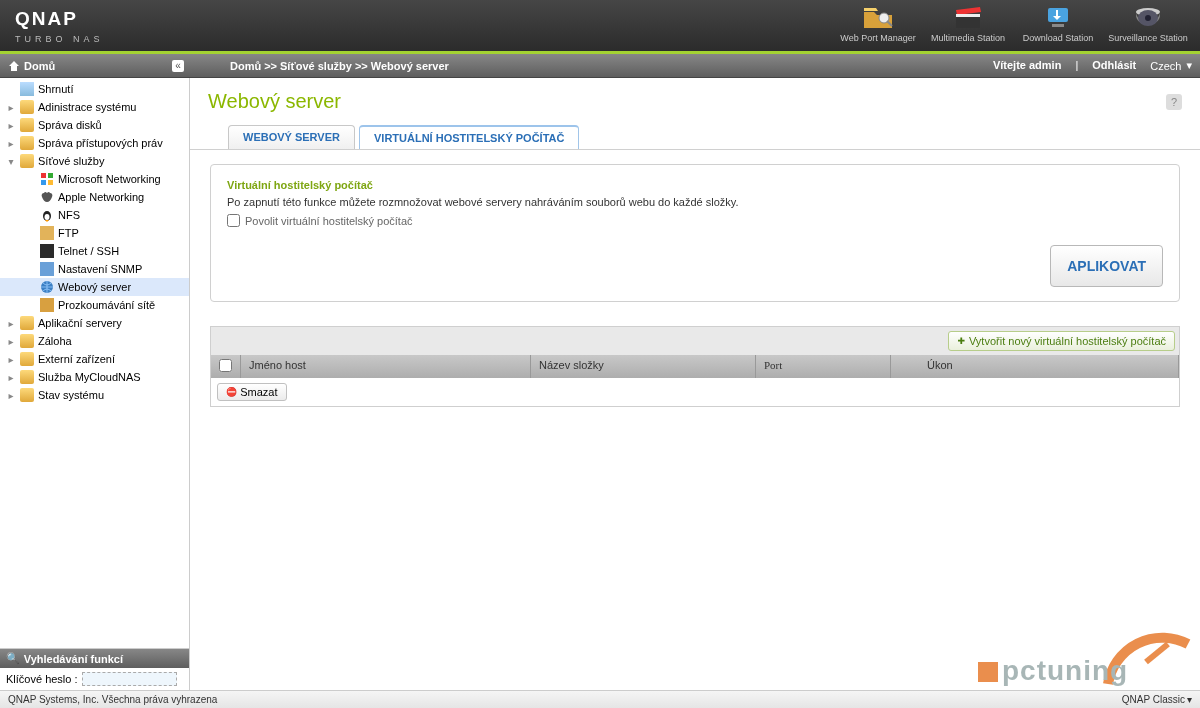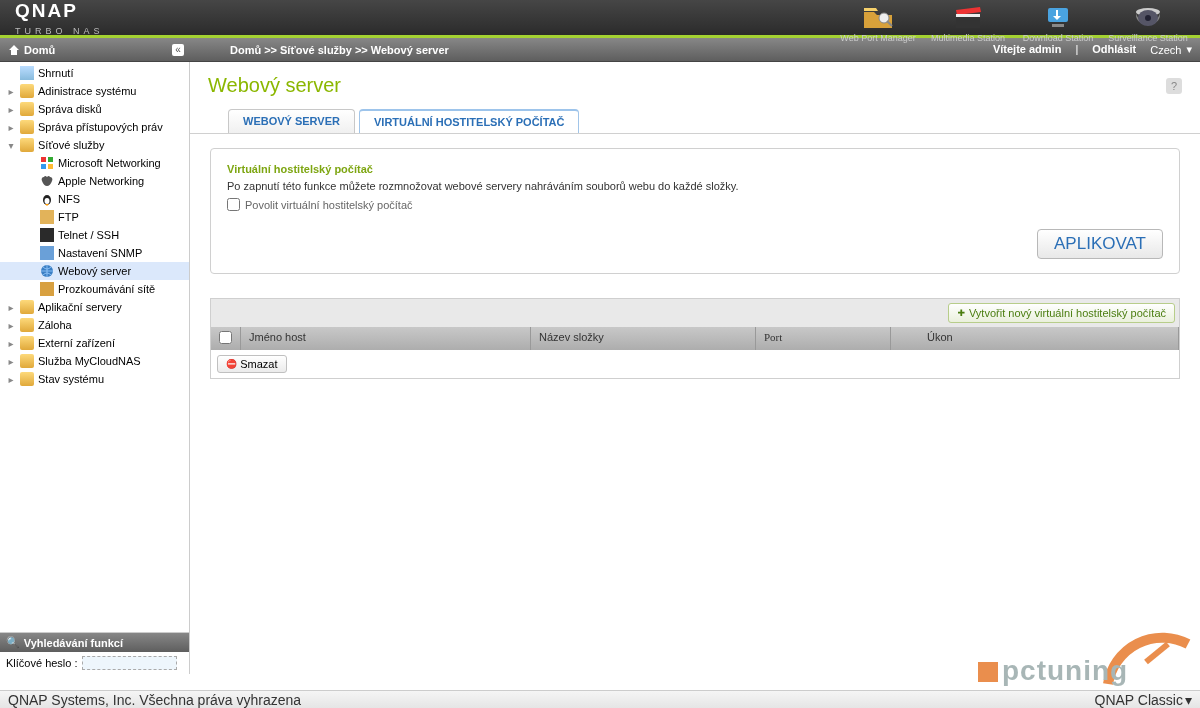--- a/index.html
+++ b/index.html
@@ -1,19 +1,19 @@
 <!DOCTYPE html>
 <html><head>
 <meta charset="utf-8">
 <style>
 * { box-sizing: border-box; margin: 0; padding: 0; font-family: Arial, sans-serif; }
 body { width: 1200px; height: 708px; background: #fff; overflow: hidden; position: relative; }
 
 
-.topbar { height: 38px; background: linear-gradient(#464646, #2b2b2b); border-bottom: 3px solid #a4d232; display: flex; align-items: center; padding-left: 15px; position: relative; }
+.topbar { height: 54px; background: linear-gradient(#464646, #2b2b2b); border-bottom: 3px solid #a4d232; display: flex; align-items: center; padding-left: 15px; position: relative; }
 .logo { color: #fff; font-weight: bold; font-size: 19px; letter-spacing: 2px; display: flex; flex-direction: column; }
 .logo-sub { font-size: 9px; letter-spacing: 4px; color: #bbb; font-weight: normal; margin-top: 4px; }
 .app-icons { position: absolute; right: 8px; top: 4px; display: flex; gap: 2px; }
 .app-icon { width: 88px; text-align: center; color: #ccc; font-size: 9px; cursor: pointer; display: flex; flex-direction: column; align-items: center; gap: 3px; }
 .app-icon .ico { width: 32px; height: 26px; }
 
 
 .crumbbar { height: 24px; background: linear-gradient(#878787,#5e5e5e); display: flex; align-items: center; padding: 0 8px; color: #fff; font-size: 11px; border-bottom: 1px solid #444; gap: 40px; }
 .crumb-left { width: 182px; display: flex; align-items: center; gap: 4px;}
 .crumb-left .home-ico { display:inline-block; width:12px;height:12px;}
@@ -50,40 +50,40 @@
 .tabs { display:flex; gap:4px; padding: 6px 28px 0 38px; border-bottom:1px solid #d0d0d0;}
 .tab { padding:5px 14px; font-size:11px; color:#2b6fb6; background:linear-gradient(#fff,#f0f0f0); border:1px solid #c8c8c8; border-bottom:none; border-radius:4px 4px 0 0; cursor:pointer; font-weight:bold;}
 .tab.active { background:#fff; color:#2b6fb6; border-color:#a1c5e9; border-top:2px solid #9dc4eb;}
 
 .panel { margin: 14px 20px; border:1px solid #d0d0d0; border-radius:4px; padding: 14px 16px; font-size:11px;}
 .panel-title { color:#7ea612; font-weight:bold; margin-bottom:5px;}
 .panel-desc { color:#333; margin-bottom:6px;}
 .check-row { display:flex; align-items:center; gap:5px; color:#666;}
 .check-row input {accent-color:#888;}
 .apply-row {display:flex;justify-content:flex-end; margin-top:18px;}
-.btn { padding:4px 16px; background:linear-gradient(#fff,#e8e8e8); border:1px solid #b8b8b8; border-radius:4px; cursor:pointer; font-size:17px; color:#2b6fb6; font-weight:normal;}
+.btn { padding:12px 16px; background:linear-gradient(#fff,#e8e8e8); border:1px solid #b8b8b8; border-radius:4px; cursor:pointer; font-size:14px; color:#2b6fb6; font-weight:bold;}
 
 .table-zone { margin: 10px 20px; border:1px solid #cfcfcf; font-size:11px;}
 .table-top {background:#e9e9e9; padding:4px; display:flex; justify-content:flex-end;}
 .btn-green { padding:3px 8px; background:linear-gradient(#fff,#eaf0dc); border:1px solid #b7cd8a; border-radius:3px; color:#4b7d10; cursor:pointer; display:inline-flex; align-items:center; gap:4px; font-size:11px;}
 .btn-green::before {content:"✚";color:#4b7d10;font-size:9px;}
 .table-head {display:flex; background:linear-gradient(#c8c8c8,#adadad); color:#333; font-weight:normal;}
 .table-head > div {padding:4px 8px; border-right:1px solid #999;}
 .th-chk{width:30px;text-align:center;}
 .th-host{width:290px;}
 .th-folder{width:225px;}
 .th-proto{width:155px;}
 .th-port{width:135px;font-family:Liberation Serif, serif;}
 .th-action{flex:1;border-right:none;margin-left:28px;}
 .table-foot{padding:5px 6px;}
 .btn-del{padding:2px 8px;border:1px solid #c0c0c0;background:linear-gradient(#fff,#ebebeb);border-radius:3px;cursor:pointer;font-size:11px;display:inline-flex;align-items:center;gap:3px;}
 .btn-del::before{content:"⛔";font-size:9px;}
 
 
-.footer { position:absolute; bottom:0; left:0; right:0; height:18px; background:linear-gradient(#f5f5f5,#e5e5e5); border-top:1px solid #ccc; font-size:14px; color:#333; display:flex; align-items:center; padding:0 8px;justify-content:center;}
+.footer { position:absolute; bottom:0; left:0; right:0; height:18px; background:linear-gradient(#f5f5f5,#e5e5e5); border-top:1px solid #ccc; font-size:10px; color:#333; display:flex; align-items:center; padding:0 8px;justify-content:center;}
 .footer .theme {margin-left:auto;display:flex;align-items:center;gap:2px;}
 
 
 .watermark {position:absolute;right:2px;bottom:14px;opacity:0.85;}
 .watermark svg{display:block;}
 
 
 .ico svg{width:100%;height:100%;}
 </style>
 </head>

